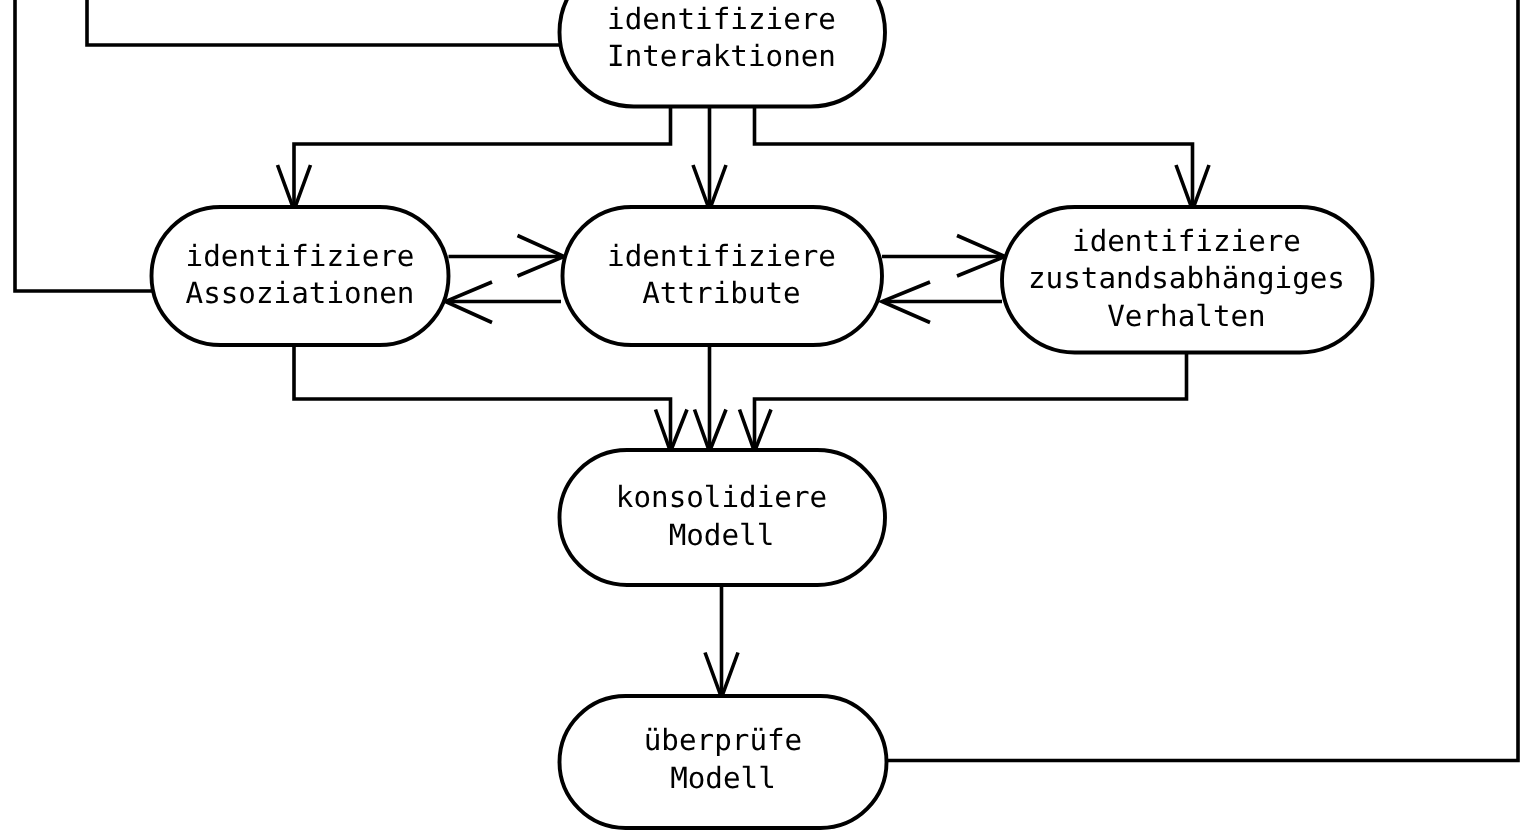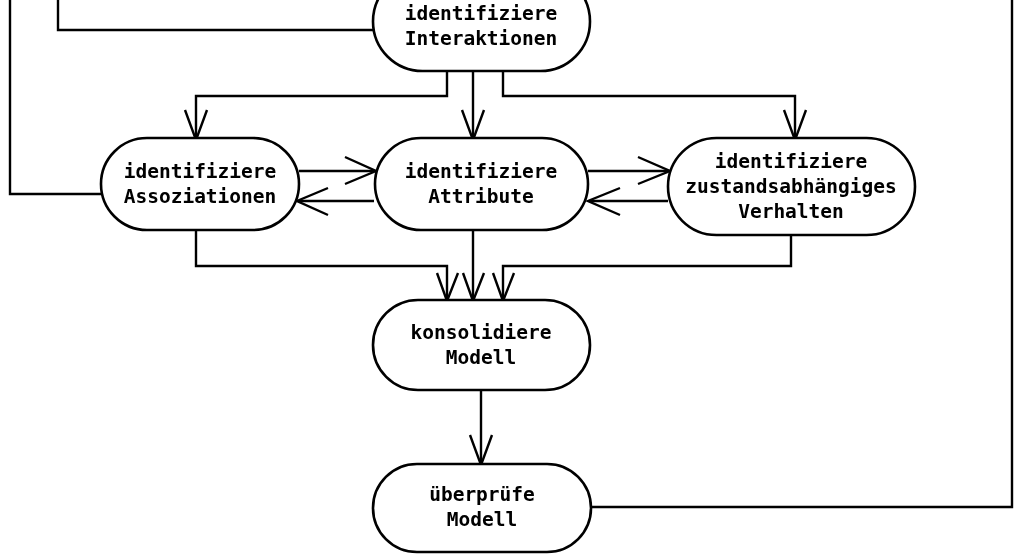--- a/index.html
+++ b/index.html
@@ -8,21 +8,20 @@
     padding: 0;
     background: #ffffff;
   }
   #canvas {
     position: relative;
     width: 1024px;
     height: 557px;
     background: #ffffff;
     overflow: hidden;
     font-family: "DejaVu Sans Mono", "Liberation Mono", monospace;
-    font-weight: bold;
   }
   svg.diagram {
     position: absolute;
     top: 0;
     left: 0;
     width: 1024px;
     height: 557px;
   }
   .node-shape {
     fill: #ffffff;

